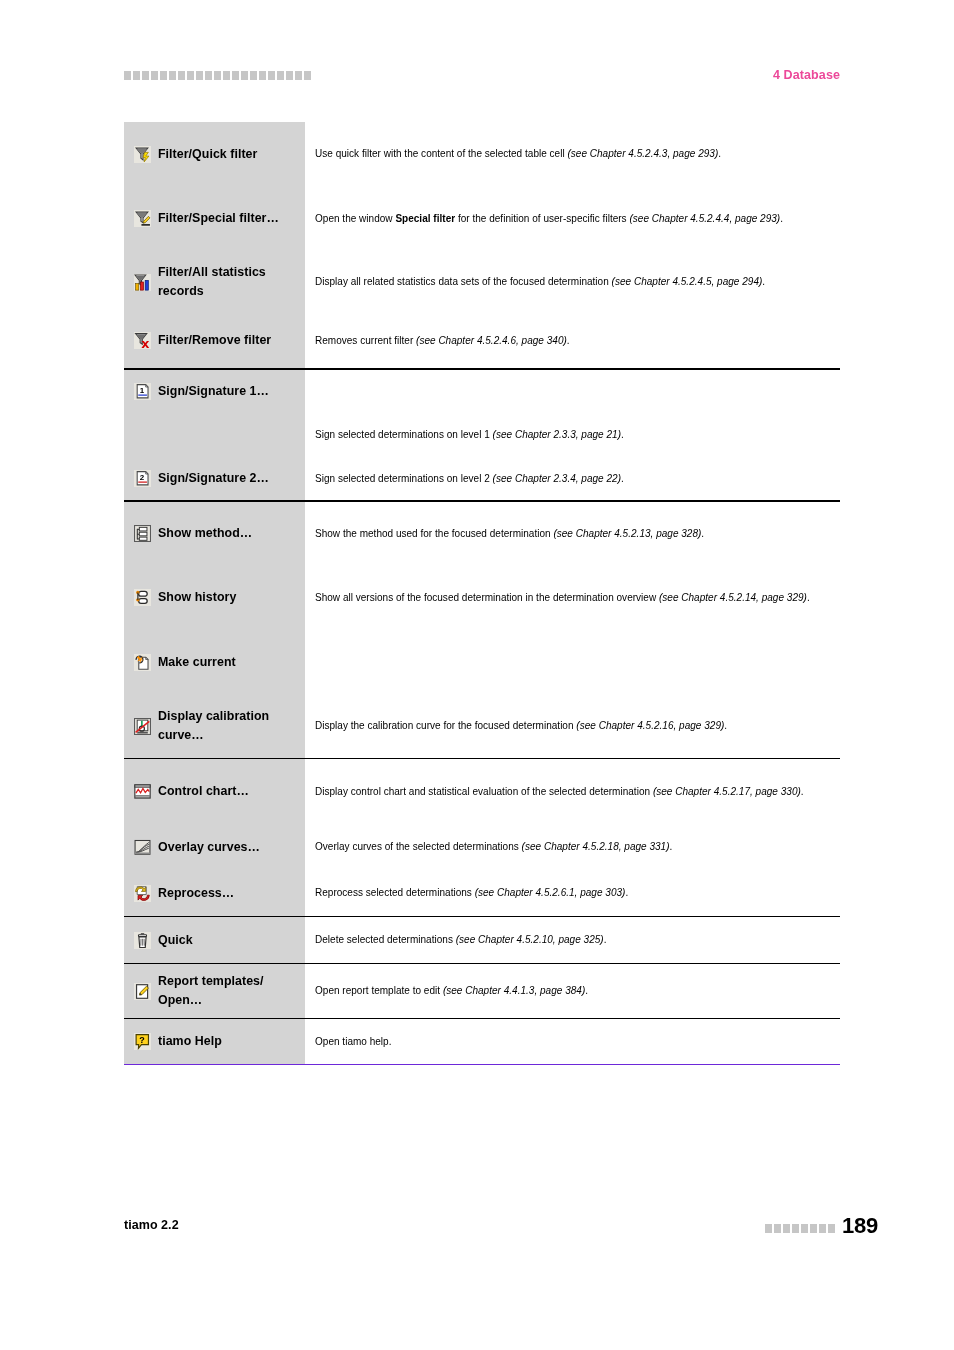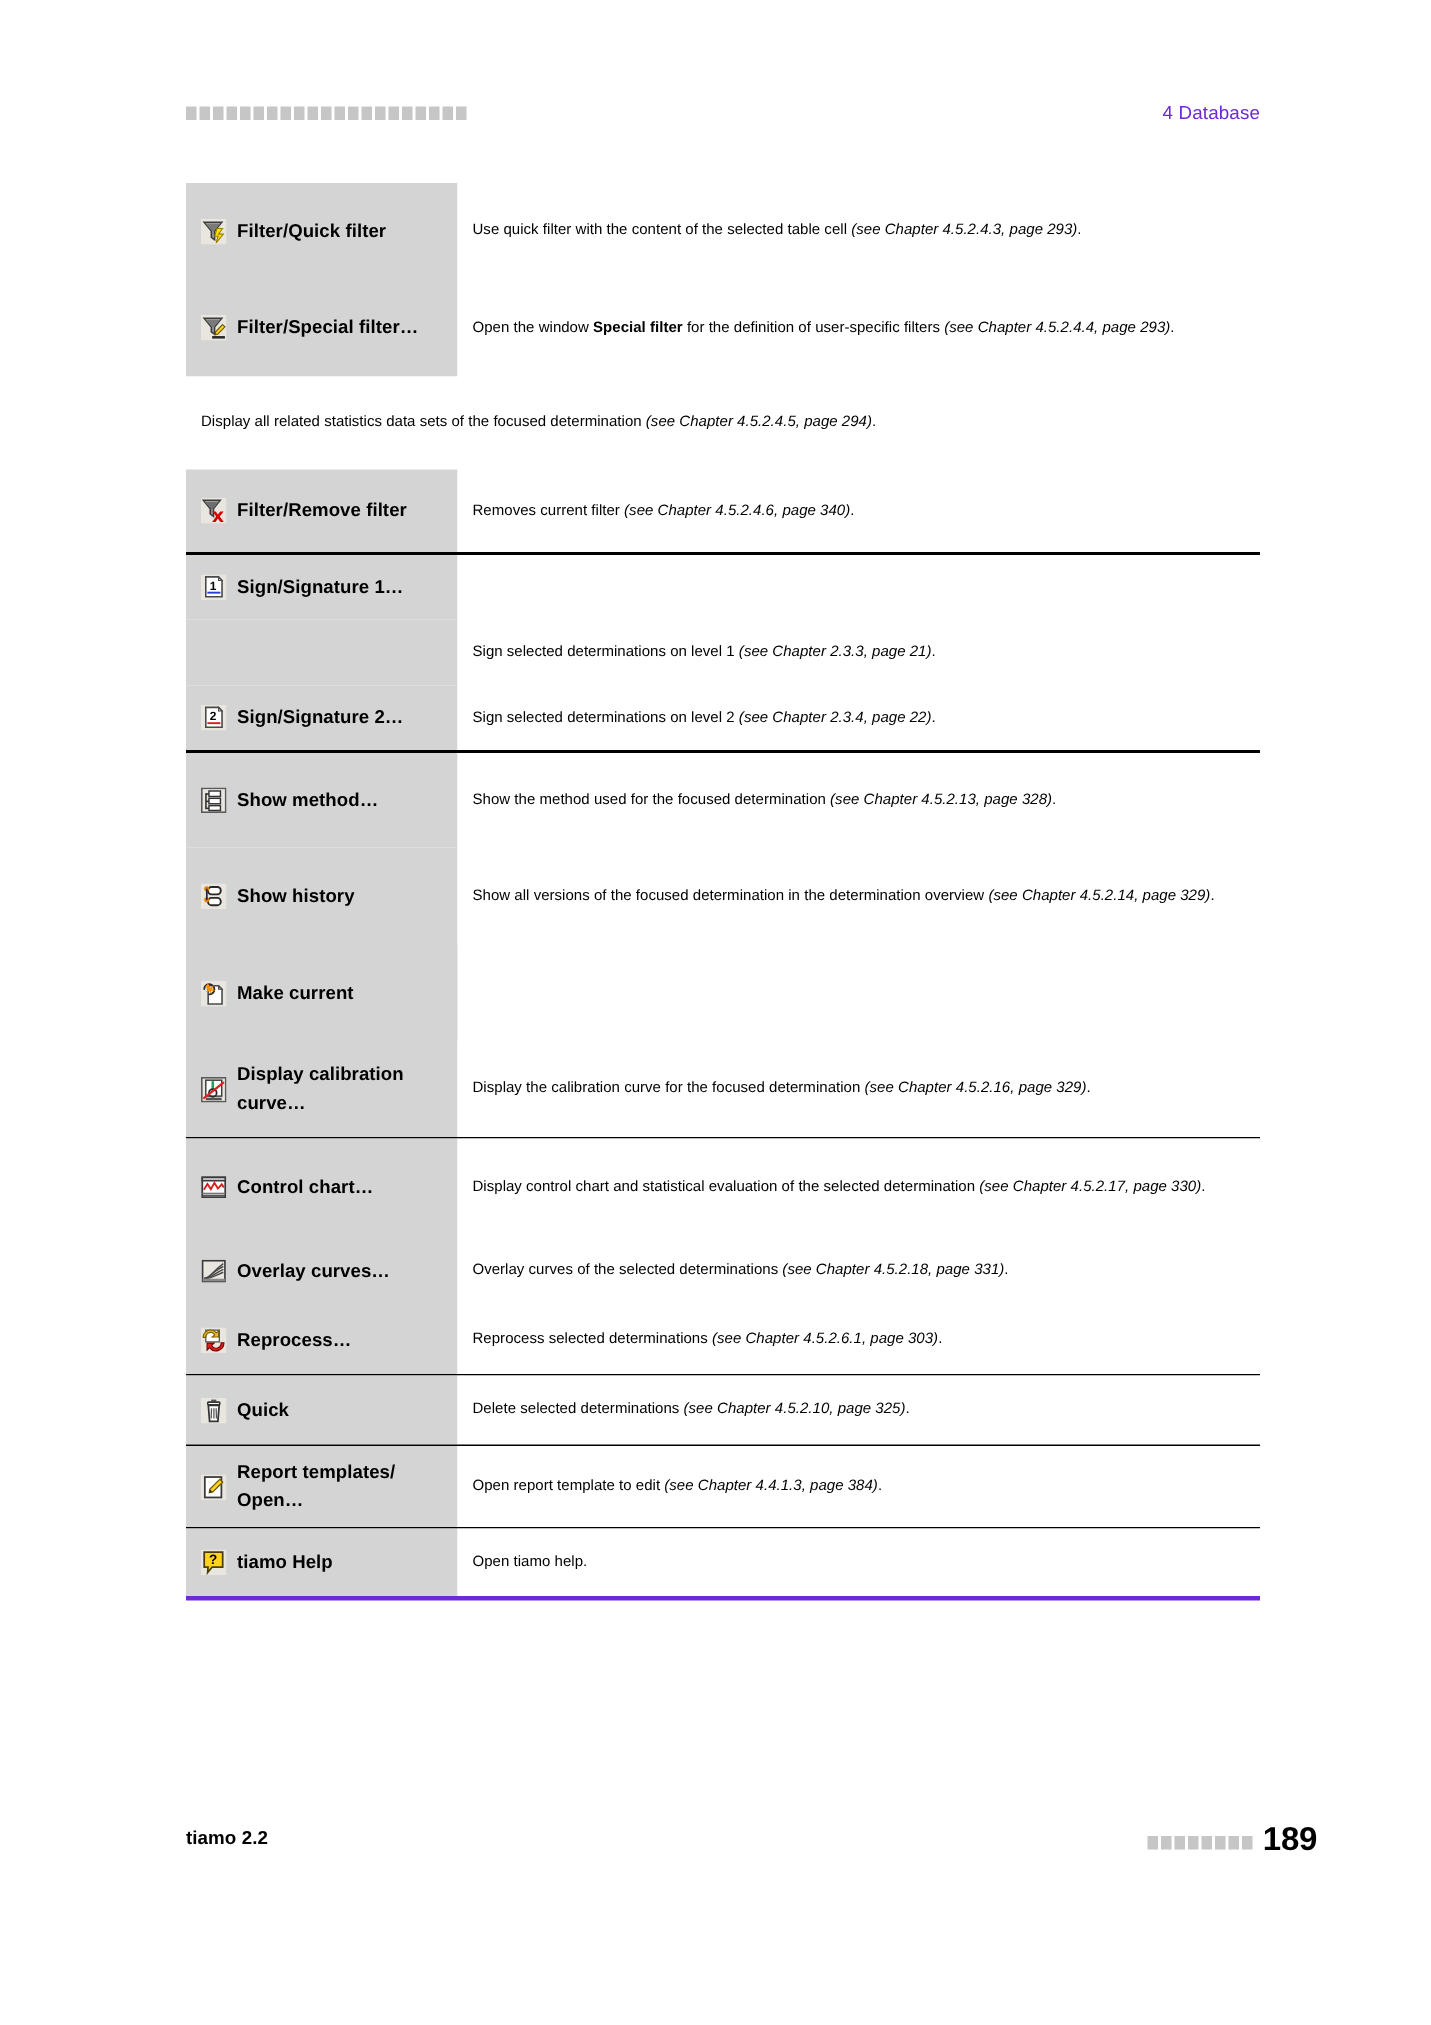--- a/index.html
+++ b/index.html
@@ -41,23 +41,23 @@
   .dash-run .sq {
     width: 7px;
     height: 9px;
     background: #c6c6c6;
   }
   .header-title {
     position: absolute;
     right: 0;
     top: 0;
     font-size: 12.5px;
-    font-weight: normal;
+    font-weight: bold;
     letter-spacing: 0.1px;
-    color: #6d28d9;
+    color: #ec4899;
     line-height: 18px;
     white-space: nowrap;
     margin-left: 20px;
   }
 
   
   .table {
     position: absolute;
     left: 124px;
     top: 122px;
@@ -67,21 +67,21 @@
     position: relative;
   }
   
   .group + .group {
     border-top: 1px solid #000;
   }
   .group.thick-top {
     border-top: 2.5px solid #000;
   }
   .table {
-    border-bottom: 3px solid #6d28d9;
+    border-bottom: 1px solid #6d28d9;
   }
 
   .row {
     display: flex;
     align-items: stretch;
     position: relative;
   }
 
   .cell-left {
     width: 181px;
@@ -241,20 +241,35 @@
             </span>
             <span class="label-text">Filter/Special filter…</span>
           </span>
         </div>
         <div class="cell-right">
           <div class="desc"><span>Open the window </span><b>Special filter</b><span> for the definition of user-specific filters </span><i>(see Chapter 4.5.2.4.4, page 293)</i><span>.</span></div>
         </div>
       </div>
 
       <div class="row" style="height:62px">
+        <div class="cell-left">
+          <span class="label-wrap">
+            <span class="icon">
+              <svg width="17" height="17" viewBox="0 0 16 16">
+                <rect x="0" y="0" width="16" height="16" fill="#e8e6df"></rect>
+                <path d="M1 1 L11 1 L7 6 L7 10.5 L5 9.2 L5 6 Z" fill="#ffffff" stroke="#3a3a3a" stroke-width="1"></path>
+                <path d="M1.6 1.7 L10.4 1.7 L6.5 6.2 L6.5 9.8 L5.6 9.1 L5.6 6.2 Z" fill="#6e6e6e"></path>
+                <rect x="1.5" y="9" width="3" height="6.2" fill="#f0b000" stroke="#6b5000" stroke-width="0.6"></rect>
+                <rect x="6" y="7.5" width="3" height="7.7" fill="#e02020" stroke="#7a0000" stroke-width="0.6"></rect>
+                <rect x="10.5" y="6" width="3" height="9.2" fill="#2040d8" stroke="#001a6b" stroke-width="0.6"></rect>
+              </svg>
+            </span>
+            <span class="label-text" style="max-width:135px">Filter/All statistics records</span>
+          </span>
+        </div>
         <div class="cell-right">
           <div class="desc"><span>Display all related statistics data sets of the focused determination </span><i>(see Chapter 4.5.2.4.5, page 294)</i><span>.</span></div>
         </div>
       </div>
 
       <div class="row" style="height:55px">
         <div class="cell-left">
           <span class="label-wrap">
             <span class="icon">
               <svg width="17" height="17" viewBox="0 0 16 16">

